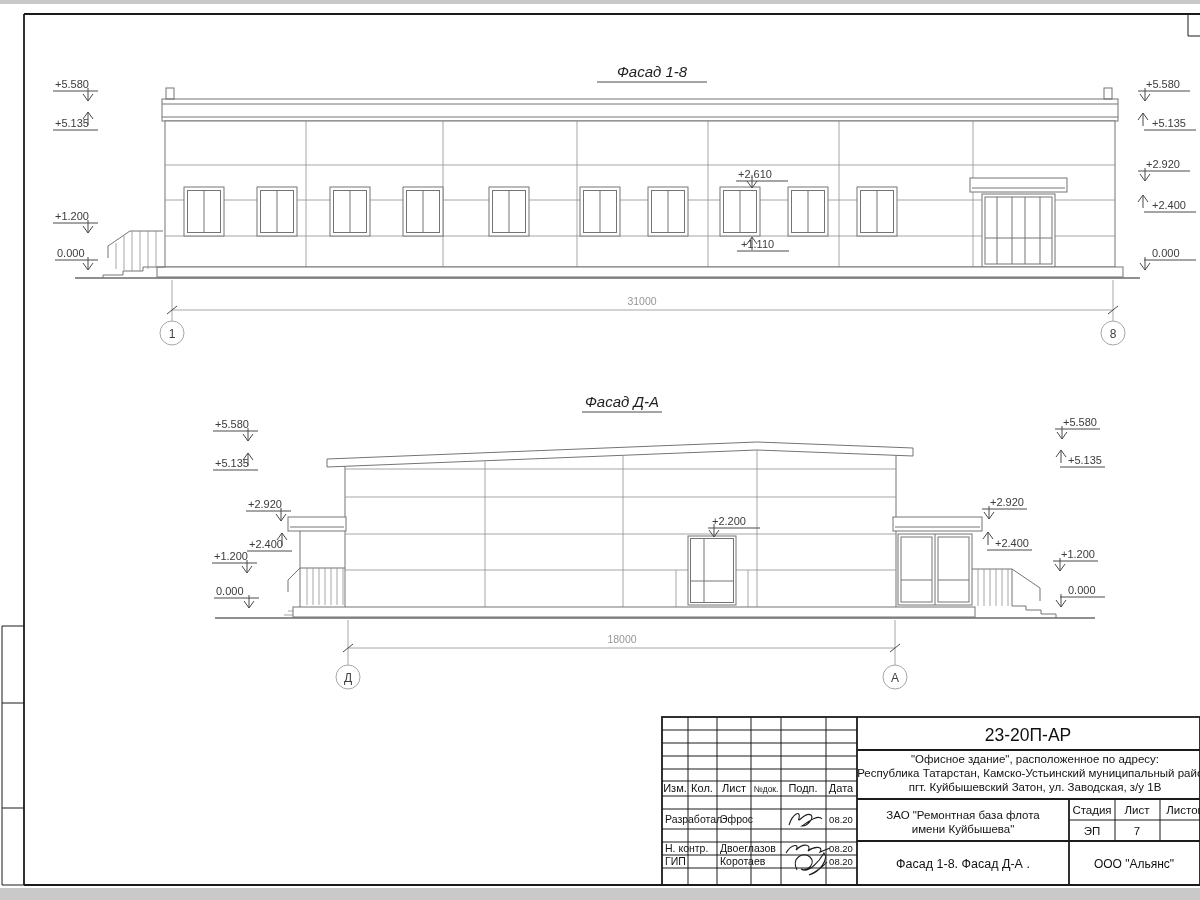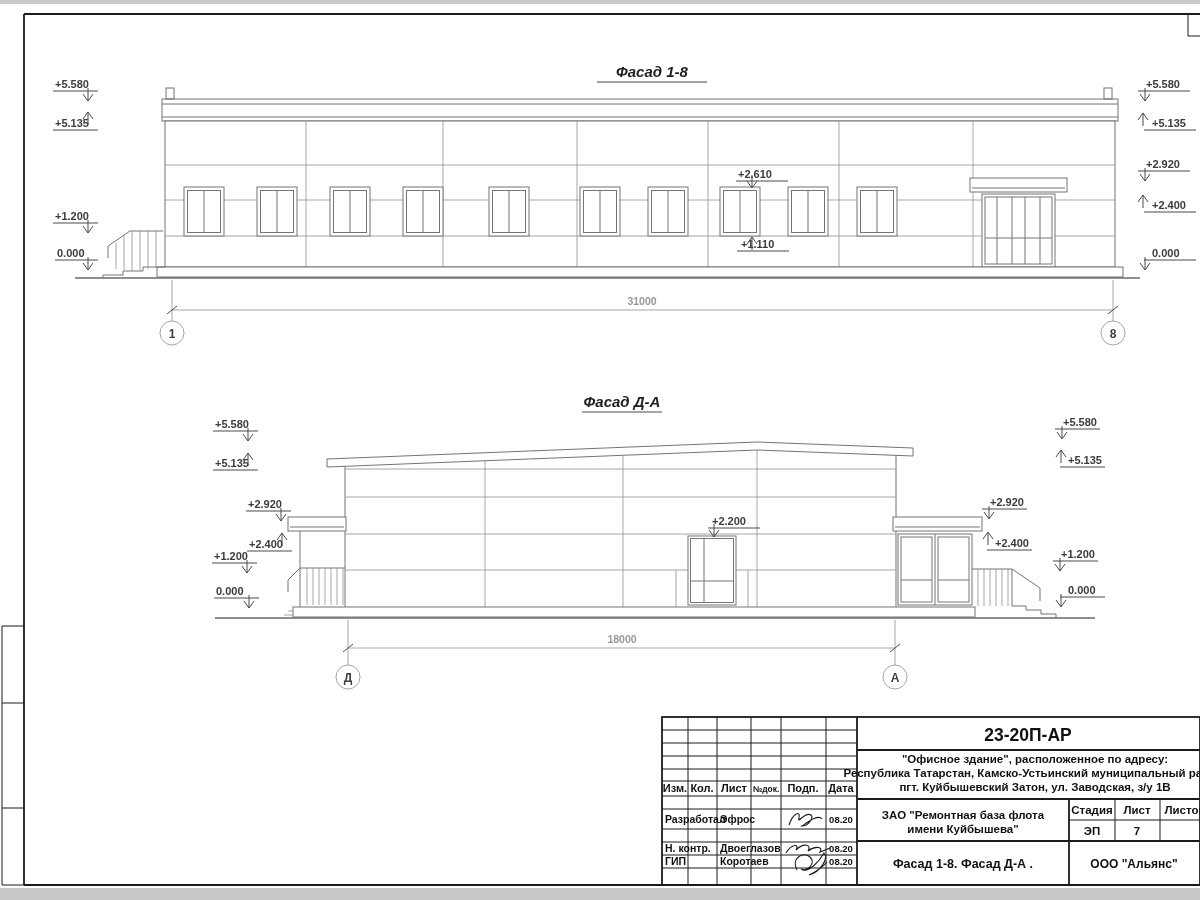--- a/index.html
+++ b/index.html
@@ -1,16 +1,16 @@
 <!DOCTYPE html>
 <html><head>
 <meta charset="utf-8">
 <style>
   html,body{margin:0;padding:0;background:#fff;width:1200px;height:900px;overflow:hidden;}
-  .sheet{position:relative;width:1200px;height:900px;background:#fff;font-family:"Liberation Sans",sans-serif;font-weight:bold;}
+  .sheet{position:relative;width:1200px;height:900px;background:#fff;font-family:"Liberation Sans",sans-serif;}
   svg{position:absolute;left:0;top:0;}
   
   .b{stroke:#747474;stroke-width:1;fill:none;}
   .bf{stroke:#747474;stroke-width:1;fill:#ffffff;}
   .thin{stroke:#8f8f8f;stroke-width:.8;fill:none;}
   .gnd{stroke:#6a6a6a;stroke-width:1.6;fill:none;}
   .dim{stroke:#9c9c9c;stroke-width:.9;fill:none;}
   .mark{stroke:#4a4a4a;stroke-width:1;fill:none;}
   .sig{stroke:#1d1d1d;stroke-width:1.1;fill:none;}
   

